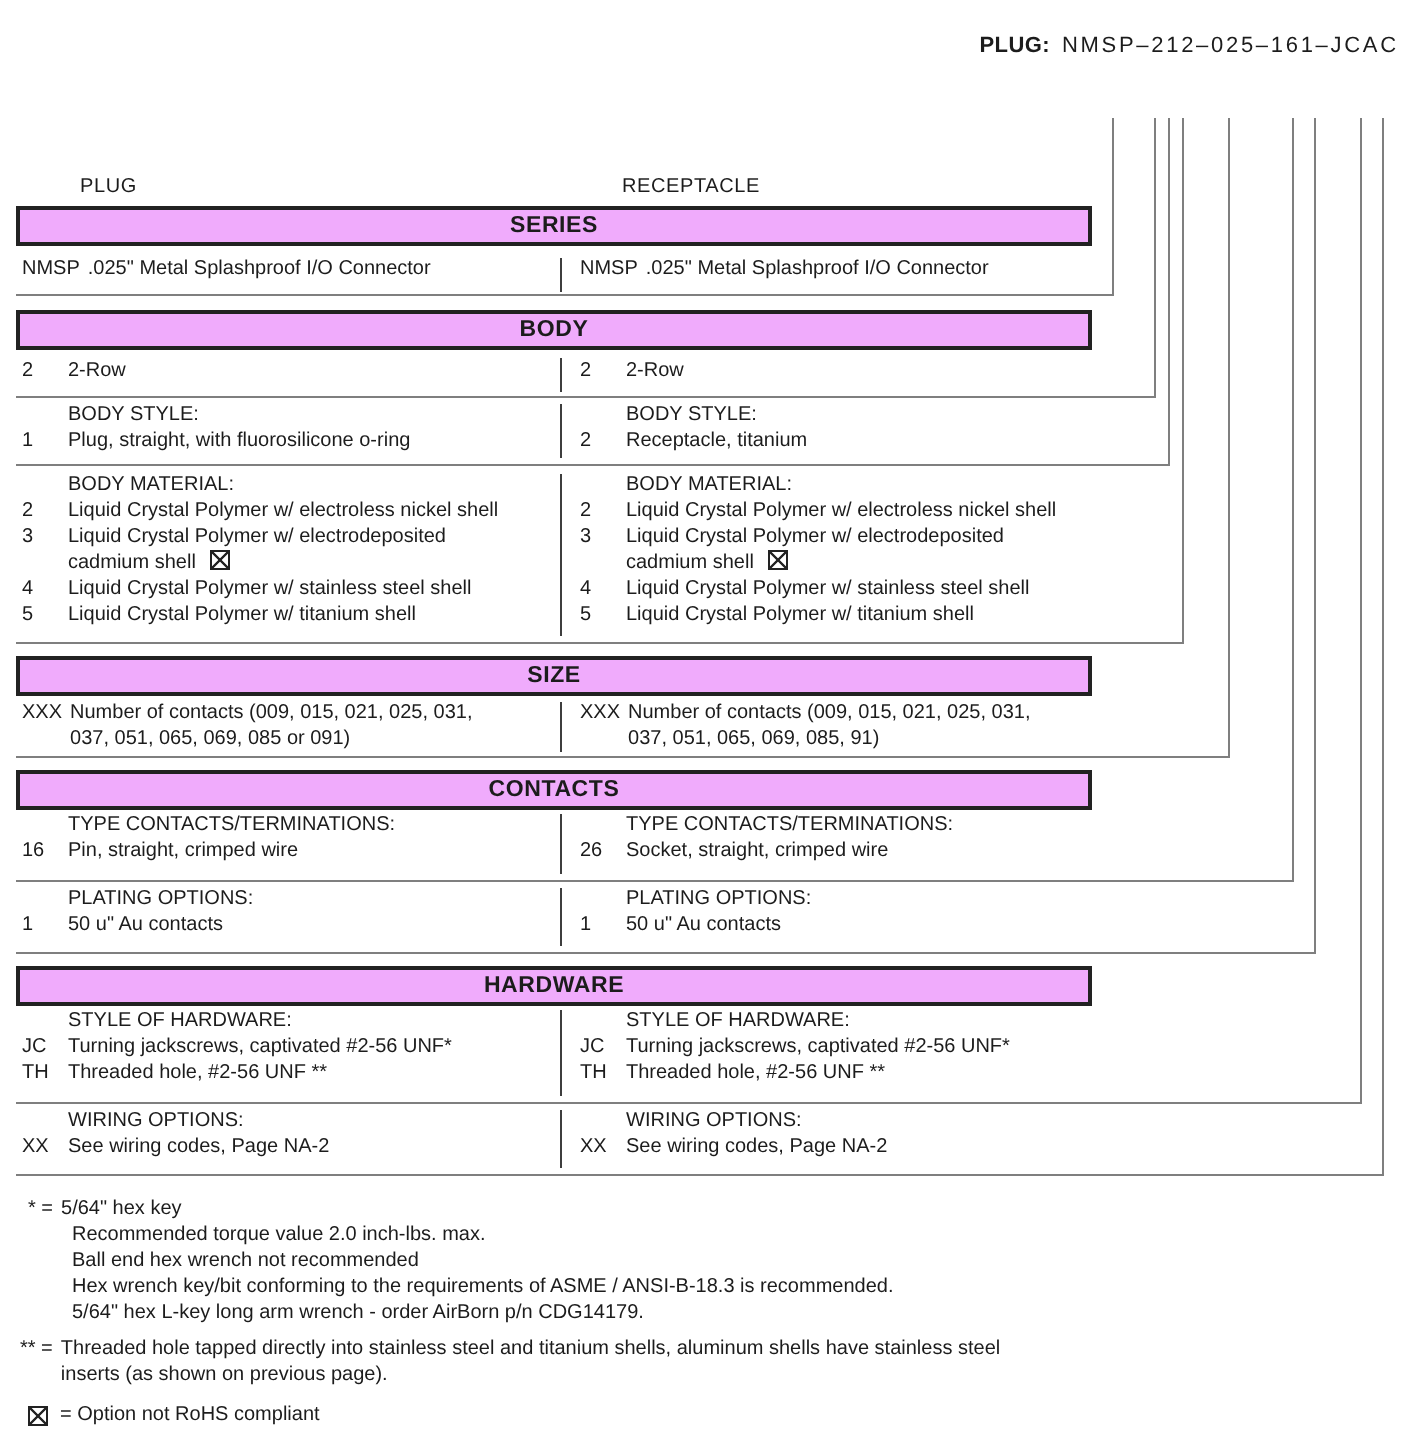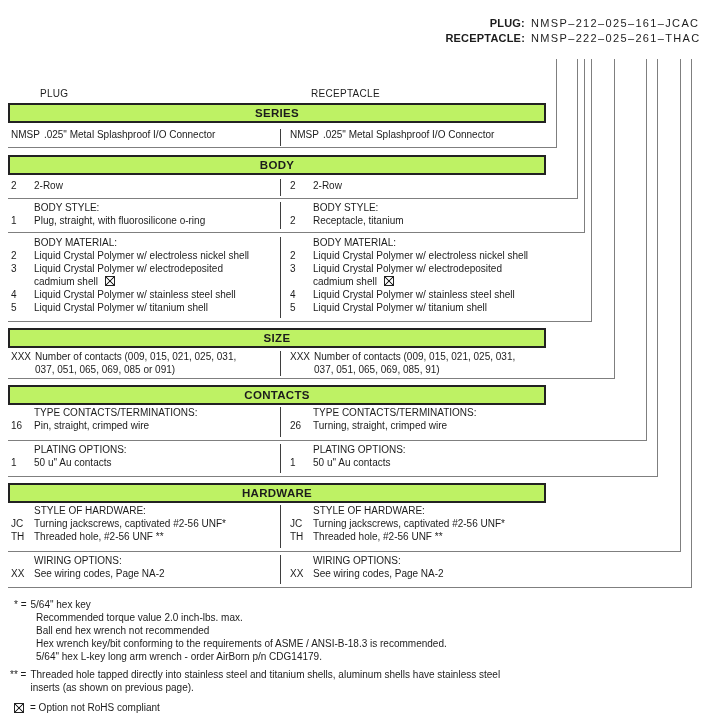--- a/index.html
+++ b/index.html
@@ -6,21 +6,21 @@
   #page{position:relative;width:709px;height:715px;background:#ffffff;overflow:hidden;
         font-family:Liberation Sans, sans-serif;color:#1c1c1c;font-size:10px;}
   
   .pn-label{position:absolute;left:300px;width:225px;text-align:right;font-weight:bold;
             font-size:11px;line-height:13px;letter-spacing:.2px;}
   .pn-value{position:absolute;left:531px;font-size:11px;line-height:13px;letter-spacing:1.35px;white-space:nowrap;}
   
   .col-head{position:absolute;top:88px;font-size:10px;letter-spacing:.3px;padding-left:28px;}
   
   .sec-box{position:absolute;left:8px;width:534px;height:16px;border:2px solid #222;
-           text-align:center;font-weight:bold;font-size:11.5px;line-height:16px;letter-spacing:.3px;background:#bef264;}
+           text-align:center;font-weight:bold;font-size:11.5px;line-height:16px;letter-spacing:.3px;background:#f0abfc;}
   
   .row{position:absolute;left:8px;width:538px;line-height:13px;}
   .cell{position:absolute;top:0;}
   .cell.left{left:0;width:268px;}
   .cell.right{left:273px;width:265px;}
   .sublabel{white-space:nowrap;}
   .cell.left .sublabel{padding-left:26px;}
   .cell.right .sublabel{padding-left:32px;}
   .item{display:flex;align-items:flex-start;}
   .cell.left .item{padding-left:3px;}
@@ -45,22 +45,20 @@
   .fn-rohs .rohs-box{margin-left:0;margin-right:6px;}
   svg{position:absolute;left:0;top:0;pointer-events:none;}
 </style>
 </head>
 <body>
 
 <div id="page">
 
   <div class="pn-label" style="top:17px">PLUG:</div>
   <div class="pn-value" style="top:17px">NMSP–212–025–161–JCAC</div>
-  <div class="pn-label" style="top:32px">RECEPTACLE:</div>
-  <div class="pn-value" style="top:32px">NMSP–222–025–261–THAC</div>
 
   <div class="col-head" style="left:12px">PLUG</div>
   <div class="col-head" style="left:283px">RECEPTACLE</div>
 
   <div class="sec-box" style="top:103px">SERIES</div>
   <div class="sec-box" style="top:155px">BODY</div>
   <div class="sec-box" style="top:328px">SIZE</div>
   <div class="sec-box" style="top:385px">CONTACTS</div>
   <div class="sec-box" style="top:483px">HARDWARE</div>
 
@@ -207,21 +205,21 @@
             <div class="txt">
               <div class="tline">Pin, straight, crimped wire</div>
             </div>
           </div>
         </div>
         <div class="cell right">
           <div class="sublabel">TYPE CONTACTS/TERMINATIONS:</div>
           <div class="item">
             <span class="code">26</span>
             <div class="txt">
-              <div class="tline">Turning, straight, crimped wire</div>
+              <div class="tline">Socket, straight, crimped wire</div>
             </div>
           </div>
         </div>
       </div>
       <div class="row" style="top: 443px;">
         <div class="cell left">
           <div class="sublabel">PLATING OPTIONS:</div>
           <div class="item">
             <span class="code">1</span>
             <div class="txt">

